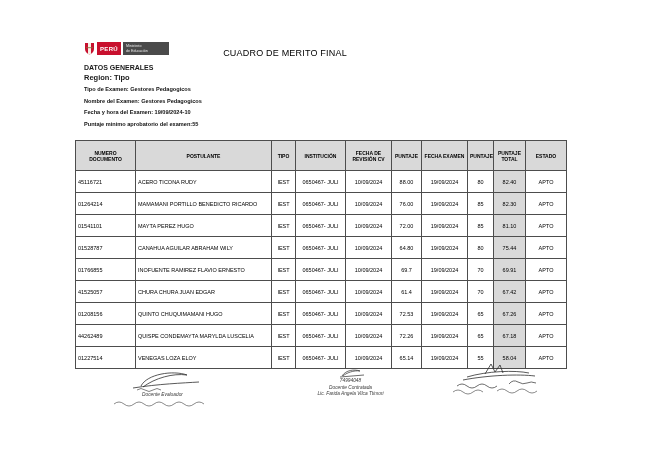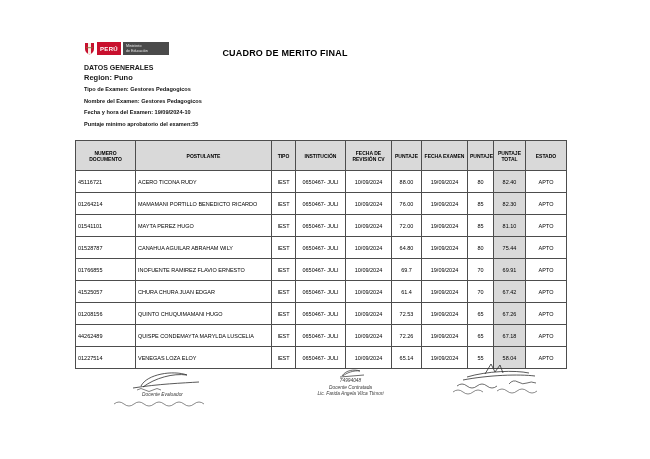--- a/index.html
+++ b/index.html
@@ -19,21 +19,21 @@
     padding:0 2px;box-sizing:border-box;letter-spacing:.3px;
   }
   .logo-gray{
     height:13px;min-width:46px;background:#4a4a4a;color:#e8e8e8;
     font-size:3.6px;line-height:4.4px;display:flex;flex-direction:column;justify-content:center;
     padding:0 3px;box-sizing:border-box;
   }
   
   .title{
     position:absolute;left:155px;top:48px;width:260px;margin:0;
-    text-align:center;font-size:9px;font-weight:bold;color:#000;letter-spacing:.2px;
+    text-align:center;font-size:9px;font-weight:normal;color:#000;letter-spacing:.2px;
   }
   .datos{position:absolute;left:84px;top:64px;width:300px;}
   .datos-title{font-size:7px;font-weight:bold;margin-bottom:2px;}
   .region{font-size:7.5px;font-weight:bold;margin-bottom:4px;}
   .meta-line{font-size:5.6px;font-weight:bold;margin-bottom:5.5px;color:#111;}
   
   table.merit{
     position:absolute;left:75px;top:140px;width:491px;
     border-collapse:collapse;table-layout:fixed;
   }
@@ -74,21 +74,21 @@
     <div class="logo-gray">
       <span>Ministerio</span>
       <span>de Educación</span>
     </div>
   </div>
 
   <h1 class="title">CUADRO DE MERITO FINAL</h1>
 
   <div class="datos">
     <div class="datos-title">DATOS GENERALES</div>
-    <div class="region">Region: Puno</div>
+    <div class="region">Region: Tipo</div>
     <div class="meta-line">Tipo de Examen: Gestores Pedagogicos</div>
     <div class="meta-line">Nombre del Examen: Gestores Pedagogicos</div>
     <div class="meta-line">Fecha y hora del Examen: 19/09/2024-10</div>
     <div class="meta-line">Puntaje minimo aprobatorio del examen:55</div>
   </div>
 
   <table class="merit">
     <thead>
       <tr id="thead-row">
           <th class="c0">NUMERO DOCUMENTO</th>

